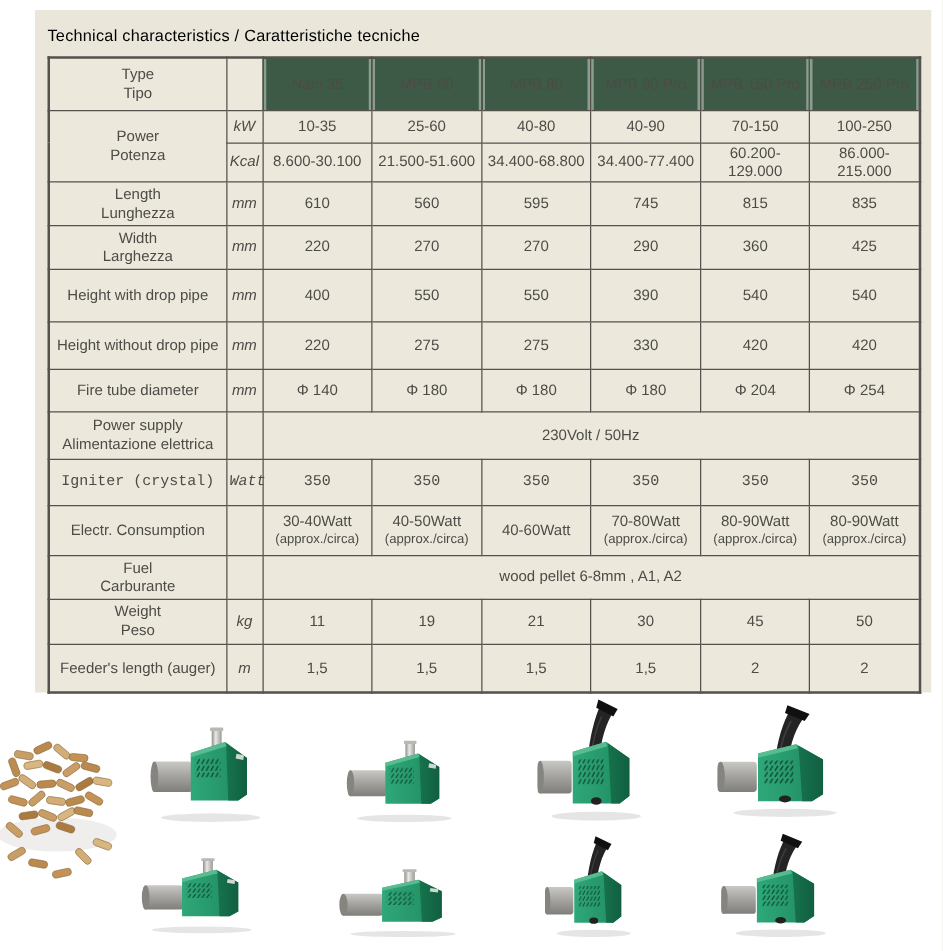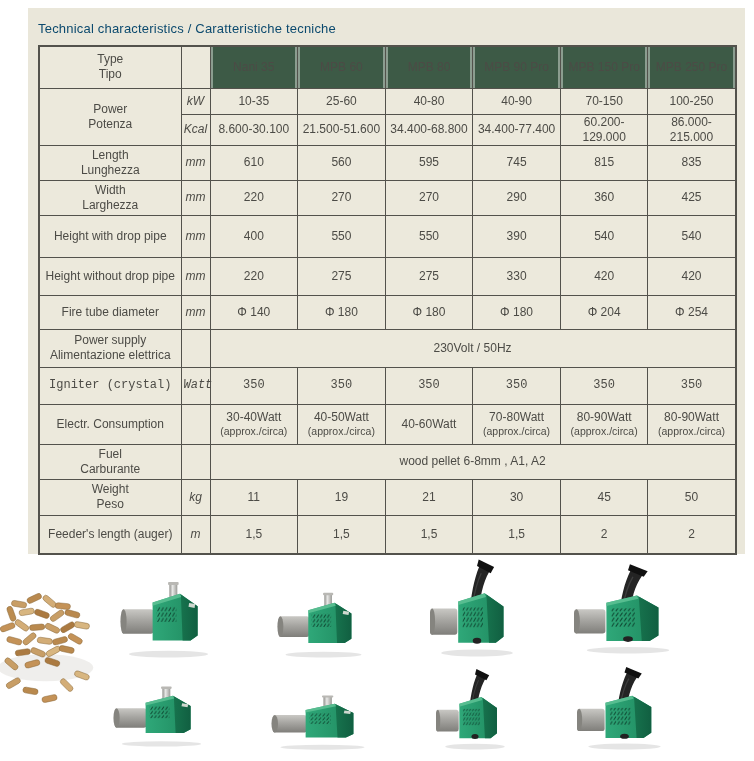--- a/index.html
+++ b/index.html
@@ -5,21 +5,21 @@
   html,body{margin:0;padding:0;}
   body{
     width:754px;height:761px;position:relative;background:#ffffff;
     font-family:"Liberation Sans",sans-serif;color:#4c4b46;overflow:hidden;
   }
   .panel{
     position:absolute;left:28px;top:8px;width:717px;height:546px;
     background:#eae7da;
   }
   .title{
-    padding:13px 0 0 10px;font-size:13px;color:#0c4a6e;letter-spacing:.2px;
+    padding:13px 0 0 10px;font-size:13px;color:#000000;letter-spacing:.2px;
   }
   table.spec{
     border-collapse:collapse;table-layout:fixed;width:697px;margin:9px 0 0 10px;
     border:2px solid #53524c;background:#ece9dc;padding-left:16px;
   }
   table.spec td,table.spec th{
     border:1.5px solid #53524c;font-size:12px;font-weight:normal;
     color:#4c4b46;text-align:center;padding:0 2px;line-height:1.25;
   }
   td.label{text-align:left;padding-left:7px;}

